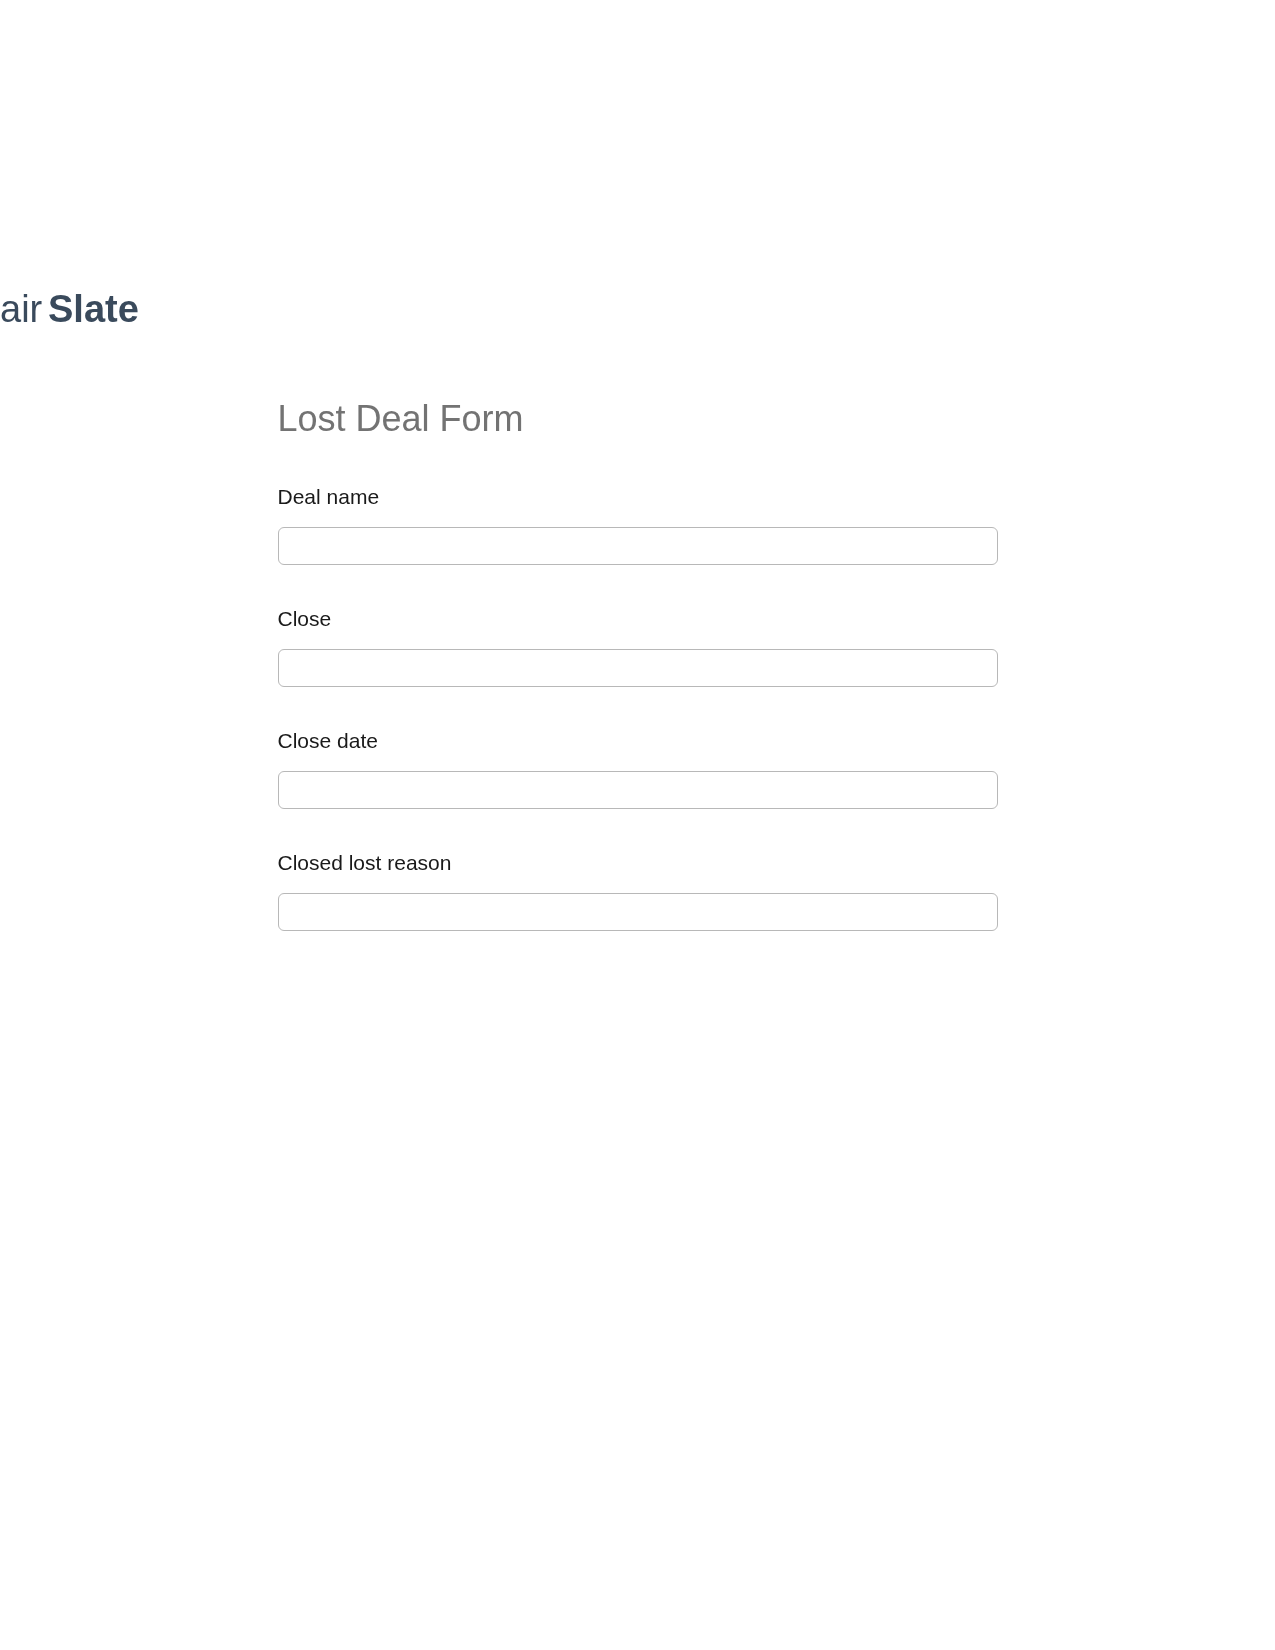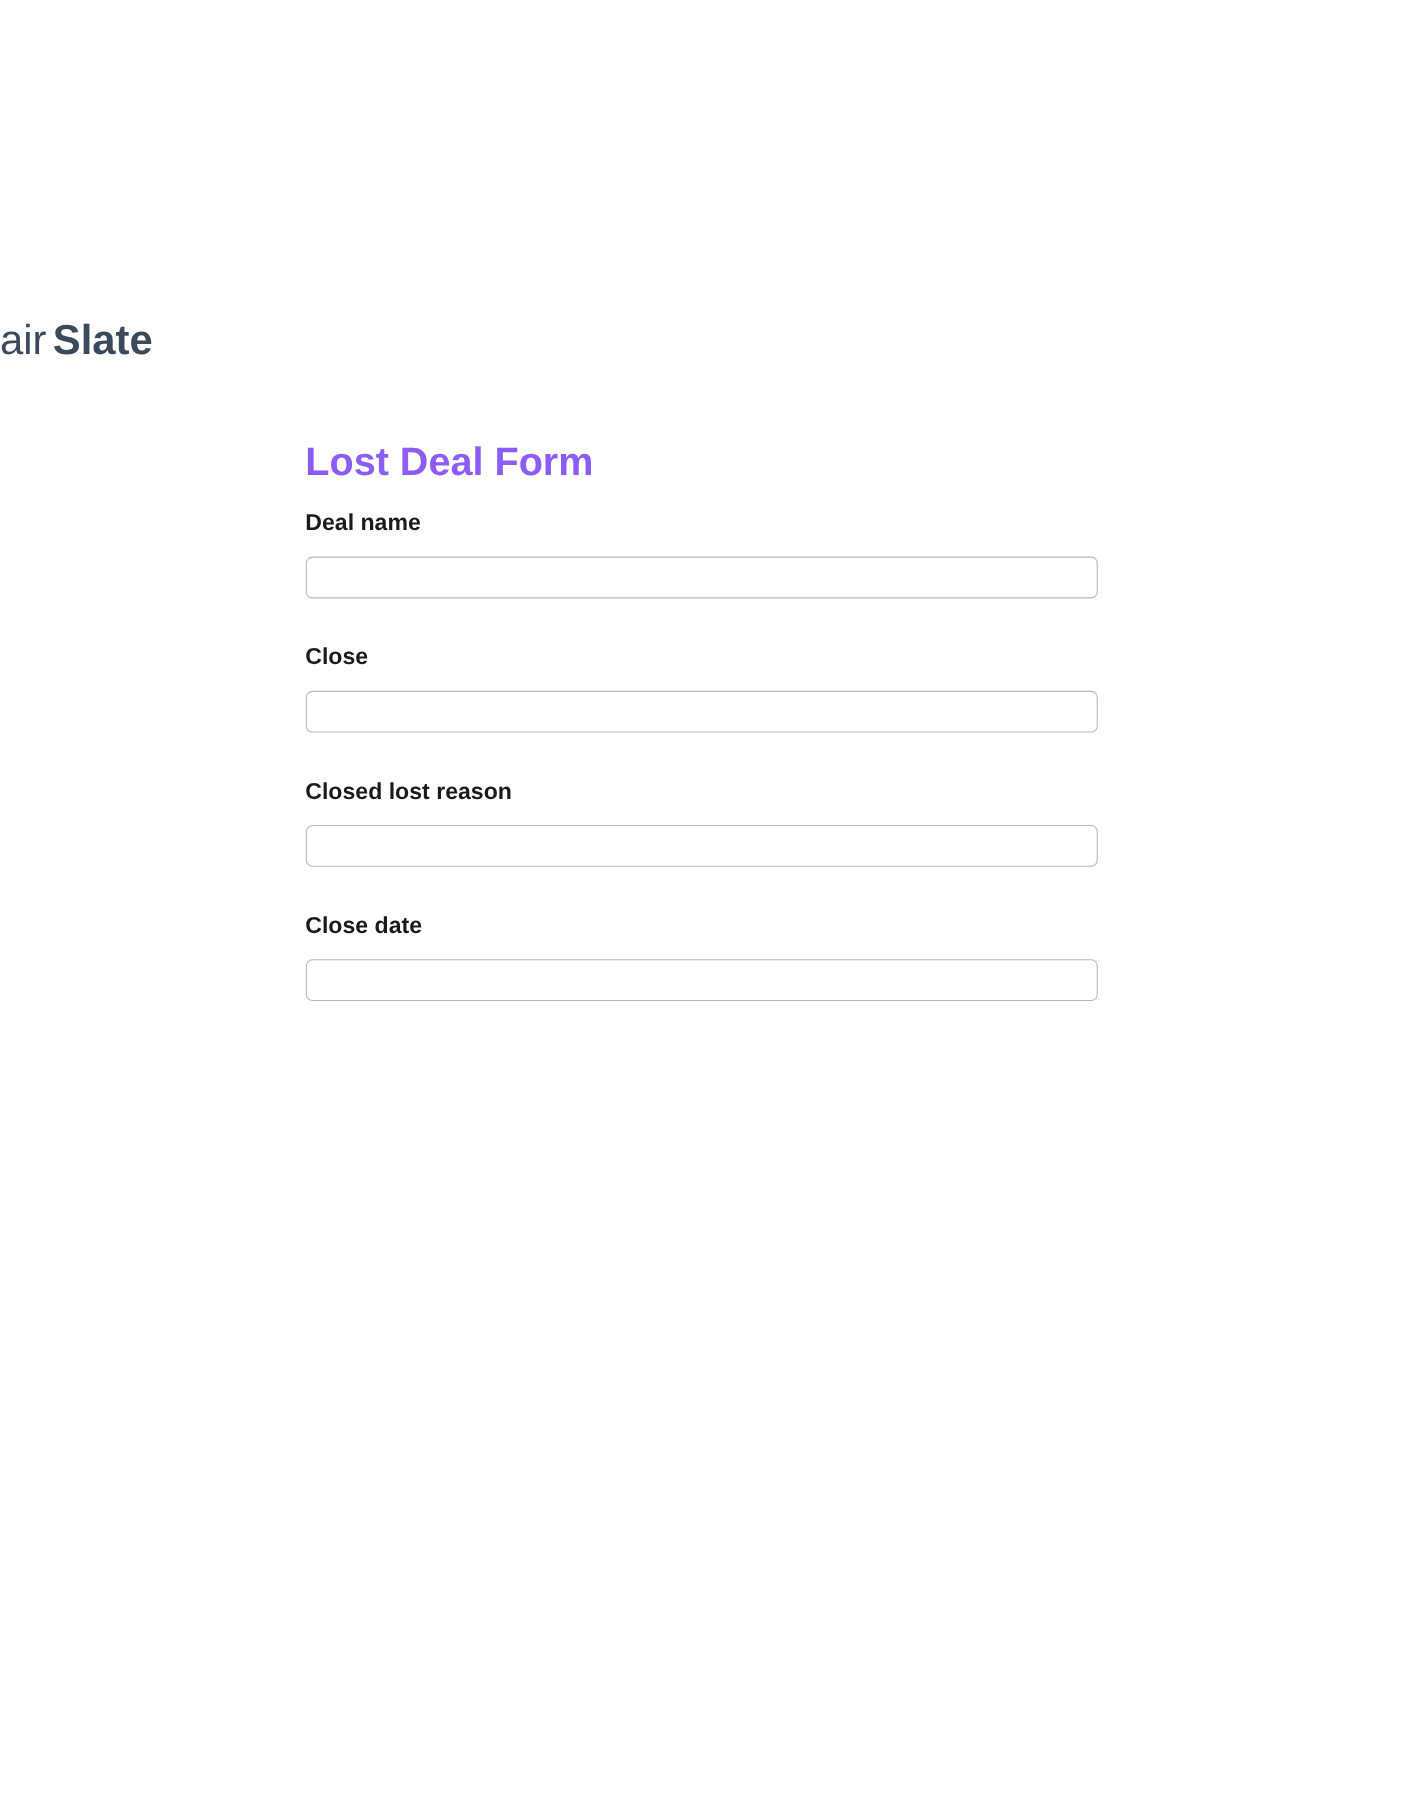--- a/index.html
+++ b/index.html
@@ -25,31 +25,31 @@
     }
     .logo {
       display: inline-block;
     }
     .form-container {
       width: 720px;
       margin: 0 auto;
     }
     .form-title {
       font-size: 36px;
-      font-weight: 700;
-      color: #8b5cf6;
-      margin-bottom: 23px;
+      font-weight: 400;
+      color: #737373;
+      margin-bottom: 45px;
     }
     .form-field {
       margin-bottom: 42px;
     }
     .field-label {
       display: block;
       font-size: 21px;
-      font-weight: 700;
+      font-weight: 400;
       color: #1a1a1a;
       margin-bottom: 18px;
     }
     .field-input {
       width: 100%;
       height: 38px;
       border: 1px solid #b8b8b8;
       border-radius: 6px;
       background: #ffffff;
       font-size: 18px;
@@ -80,22 +80,22 @@
       <label class="field-label">Deal name</label>
       <input type="text" class="field-input" value="" style="">
     </div>
 
     <div class="form-field">
       <label class="field-label">Close</label>
       <input type="text" class="field-input" value="" style="">
     </div>
 
     <div class="form-field">
-      <label class="field-label">Closed lost reason</label>
+      <label class="field-label">Close date</label>
       <input type="text" class="field-input" value="" style="">
     </div>
 
     <div class="form-field">
-      <label class="field-label">Close date</label>
+      <label class="field-label">Closed lost reason</label>
       <input type="text" class="field-input" value="" style="">
     </div>
   </div>
 </div>
 
 </body></html>

